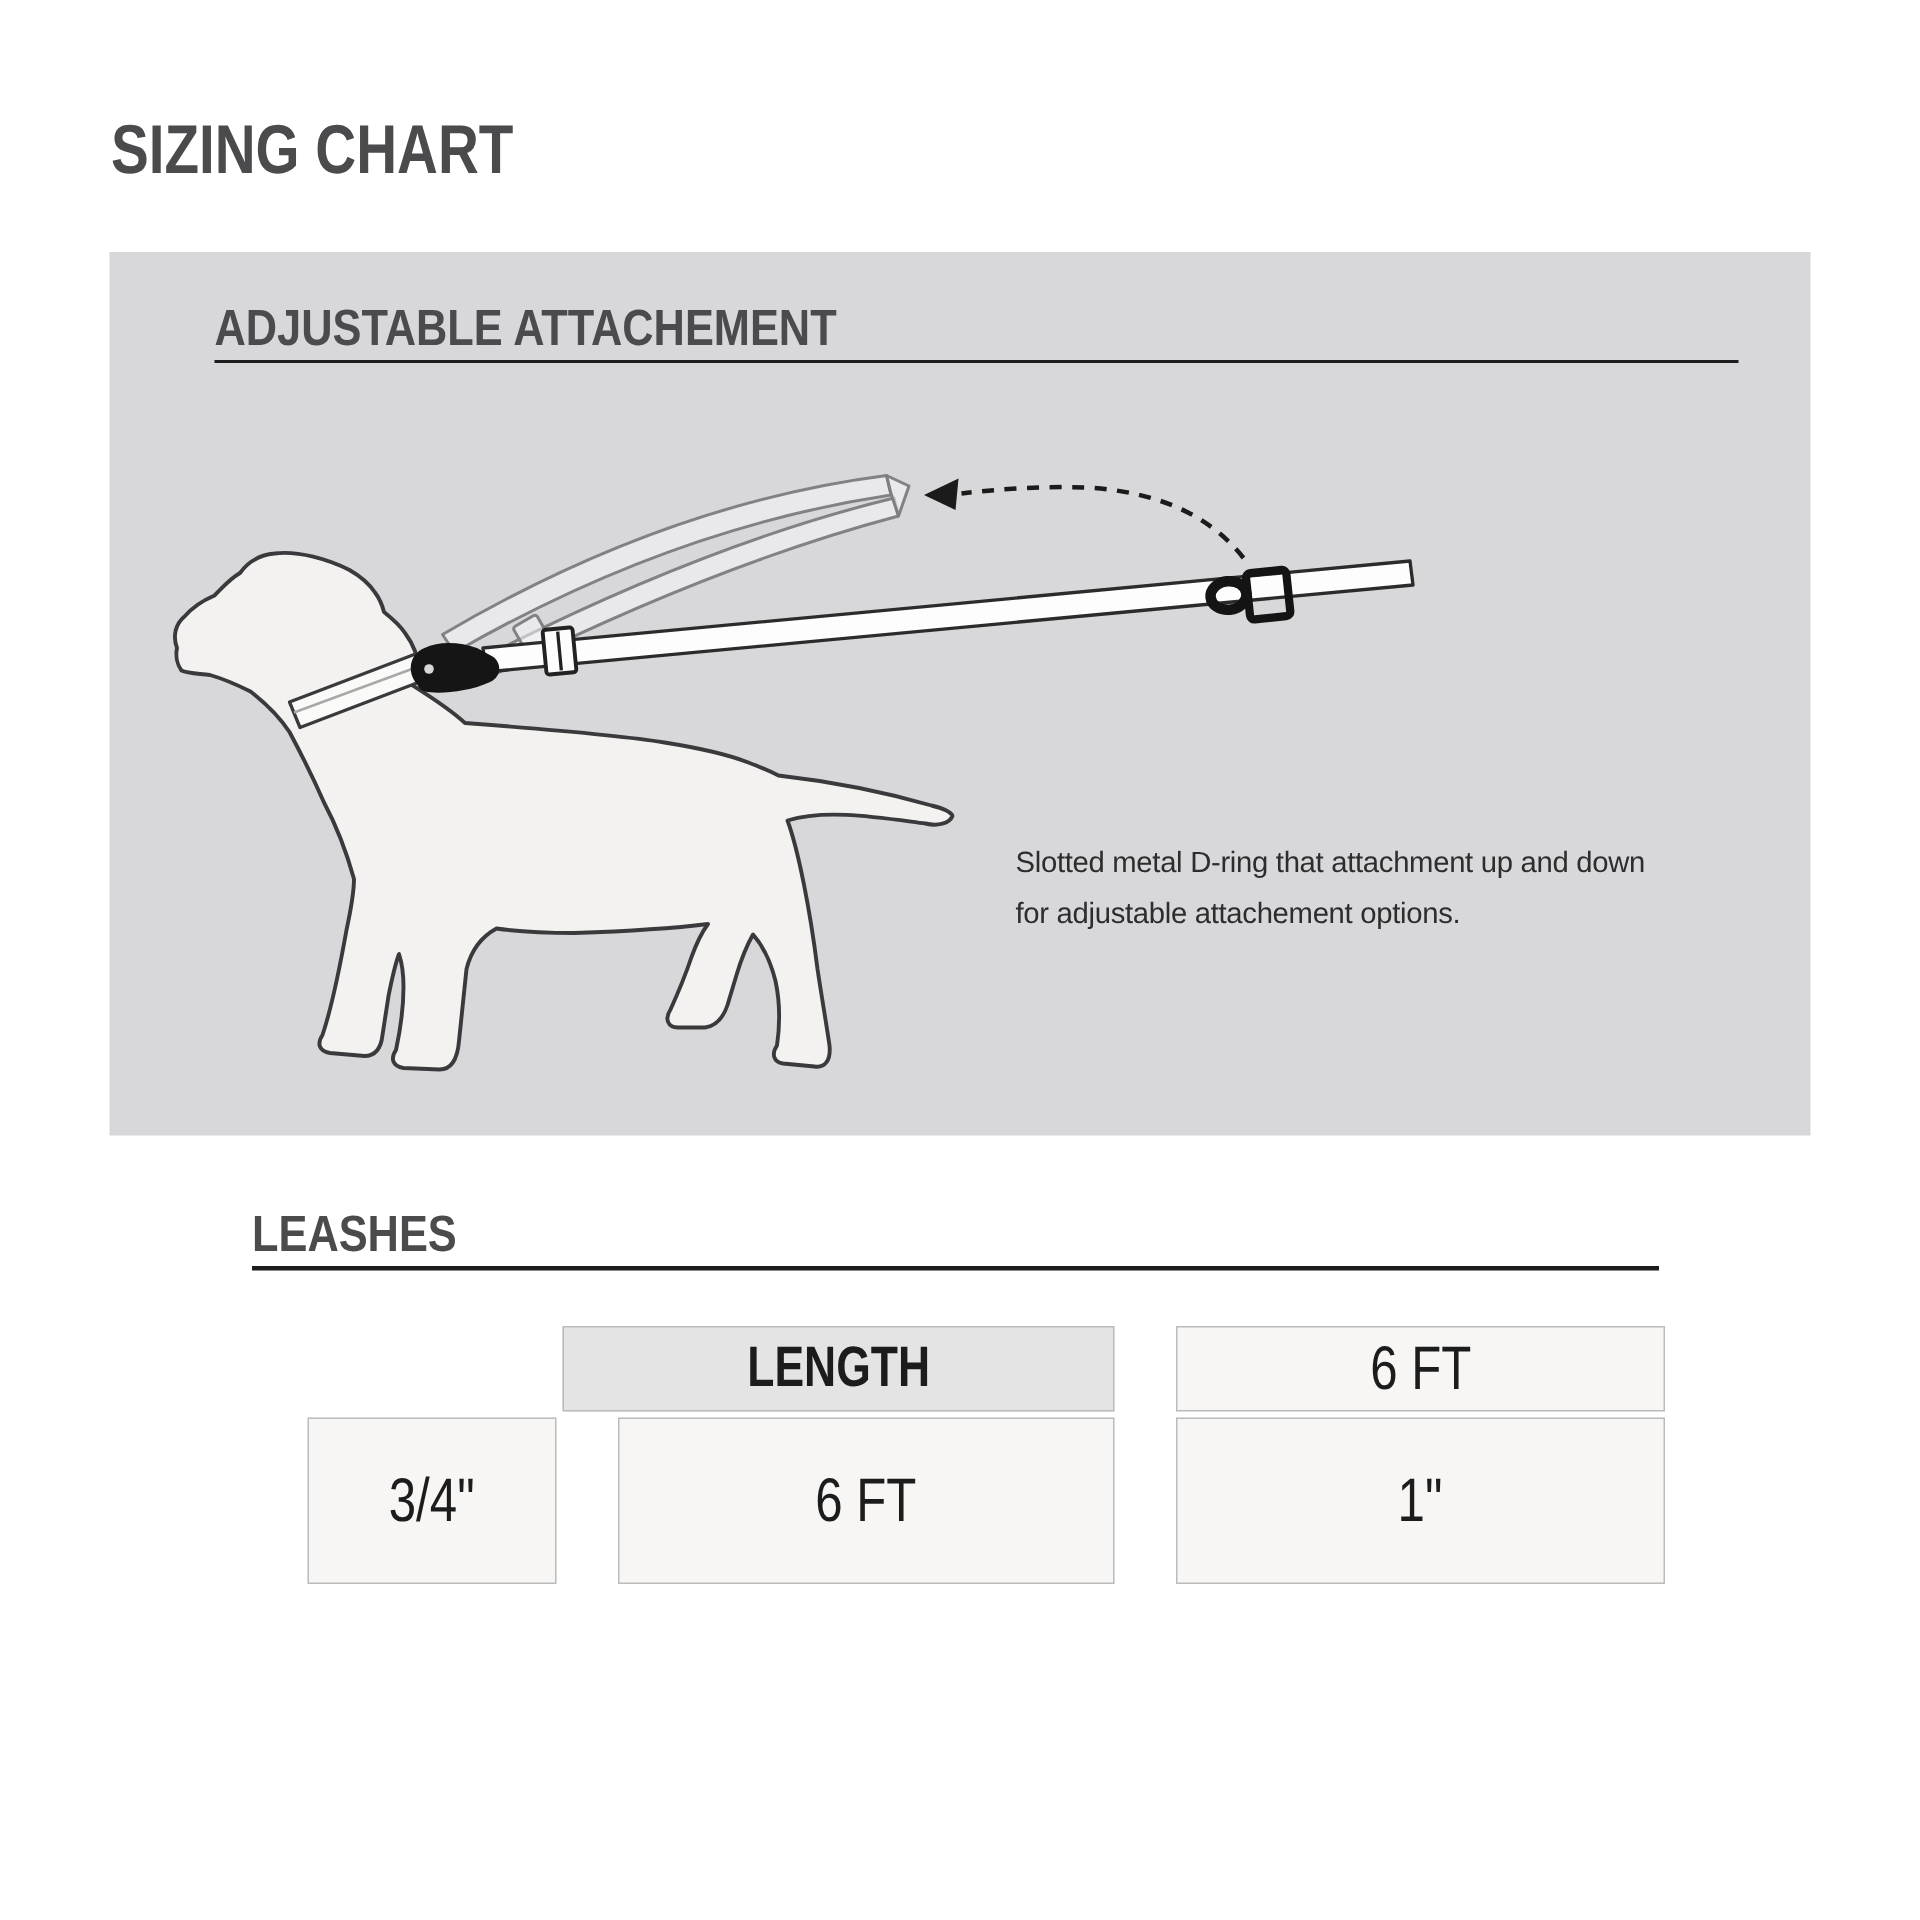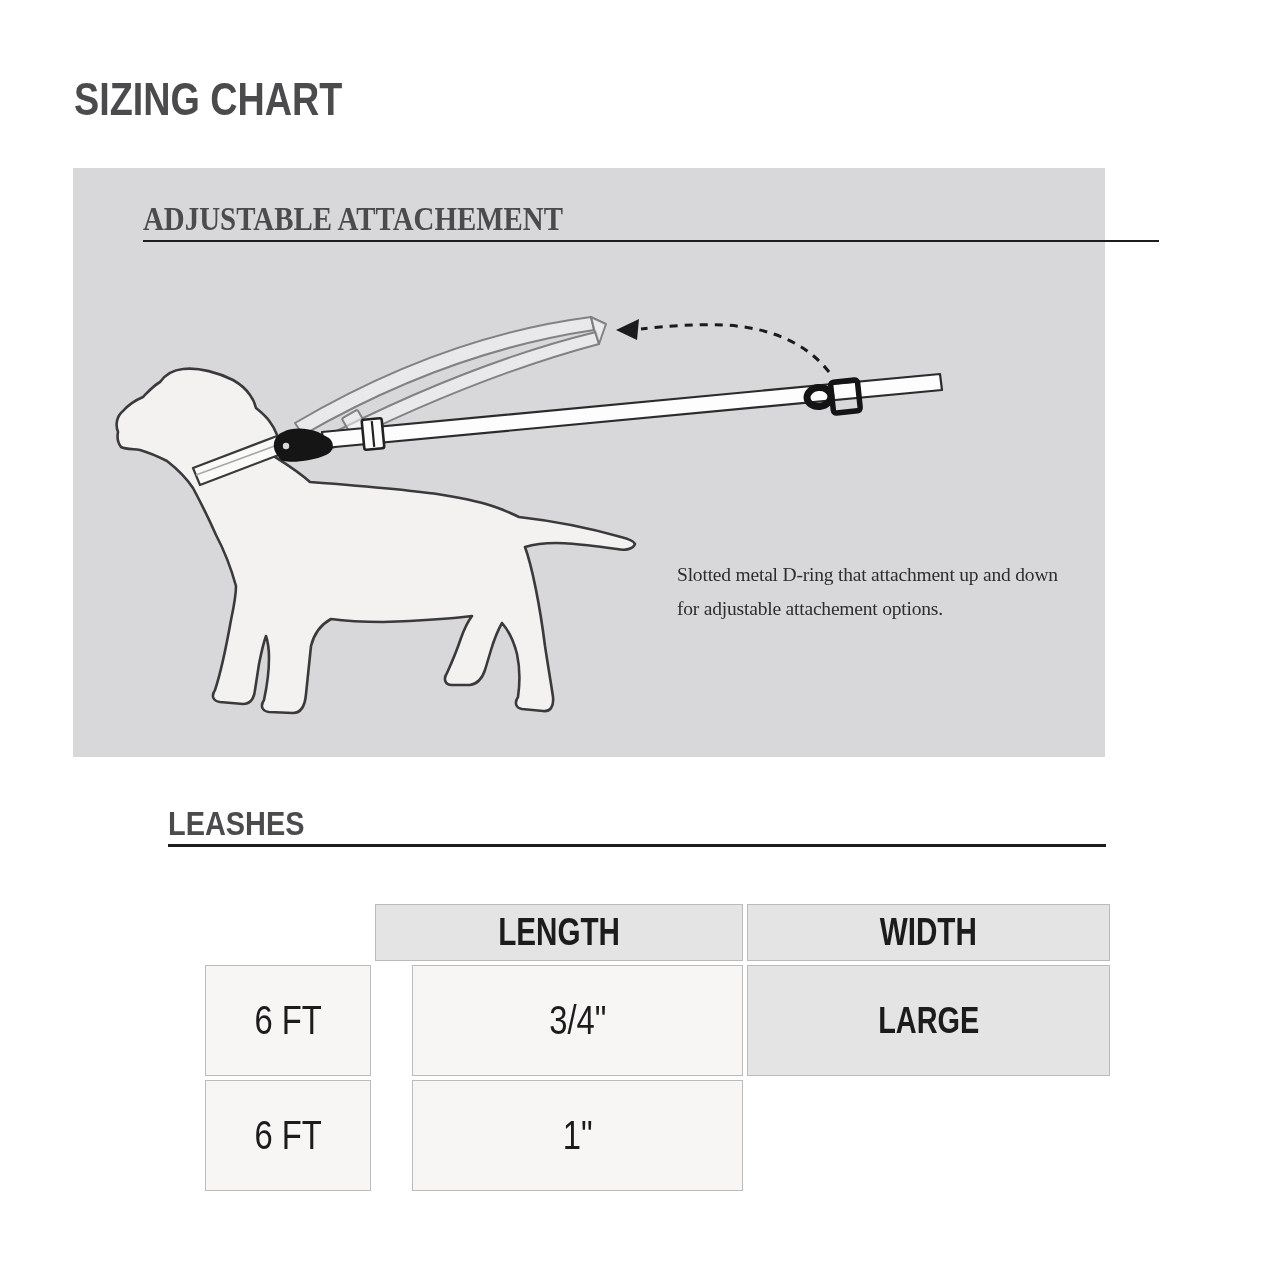--- a/index.html
+++ b/index.html
@@ -9,35 +9,35 @@
     --dog-outline:#3a3a3c; --page-bg:#ffffff;
   }
   *{margin:0;padding:0;box-sizing:border-box}
   body{background:#fff;font-family:"Liberation Sans",sans-serif;}
   .canvas{position:relative;width:1280px;height:1280px;background:var(--page-bg);overflow:hidden;}
   .h1{
     position:absolute;left:74px;top:72px;font-size:46px;font-weight:700;
     color:var(--heading-text);letter-spacing:0px;transform:scaleX(.82);
     transform-origin:left center;white-space:nowrap;
   }
-  .panel{position:absolute;left:73px;top:168px;width:1032px;height:589px;background:var(--panel-bg);font-family:Liberation Serif, serif;}
+  .panel{position:absolute;left:73px;top:168px;width:1134px;height:589px;background:var(--panel-bg);}
   .h2{
     font-size:34px;font-weight:700;color:var(--heading-text);
     transform:scaleX(.85);transform-origin:left center;white-space:nowrap;
   }
   .panel .h2{position:absolute;left:70px;top:32px;}
   .panel-rule{position:absolute;left:70px;top:72px;width:1016px;height:2px;background:var(--rule-dark);}
   .diagram-svg{position:absolute;left:0;top:0;width:1134px;height:589px;}
   .desc{position:absolute;left:604px;top:390px;font-size:19.5px;line-height:34px;
     color:var(--body-text);letter-spacing:-.2px;}
   .desc span{display:block;white-space:nowrap;}
   .leashes-h2{position:absolute;left:168px;top:804px;}
   .leashes-rule{position:absolute;left:168px;top:844px;width:938px;height:3px;background:var(--rule-dark);}
   .size-table{
-    position:absolute;left:168px;top:904px;display:grid;
+    position:absolute;left:168px;top:884px;display:grid;
     grid-template-columns:203px 368px 363px;grid-template-rows:57px 111px 111px;gap:4px;
   }
   .cell{display:flex;align-items:center;justify-content:center;border:1px solid var(--table-border);}
   .cell.empty{border:none;background:transparent;}
   .cell.th,.cell.rh{background:var(--table-header-bg);}
   .cell.td{background:var(--table-cell-bg);margin-left:37px;}
   .cell .t{display:inline-block;transform:scaleX(.78);white-space:nowrap;color:var(--table-text);}
   .cell.th .t{font-size:38px;font-weight:700;}
   .cell.rh .t{font-size:37px;font-weight:700;}
   .cell.td .t{font-size:41px;font-weight:400;transform:scaleX(.8);}
@@ -129,34 +129,28 @@
   </section>
 
   <div class="h2 leashes-h2">LEASHES</div>
   <div class="leashes-rule"></div>
 
   <div class="size-table">
     <div class="cell empty"></div>
     <div class="cell th">
       <span class="t">LENGTH</span>
     </div>
-    <div class="cell th">
-      <span class="t">WIDTH</span>
-    </div>
 
     <div class="cell td">
       <span class="t">6 FT</span>
     </div>
     <div class="cell td">
       <span class="t">3/4"</span>
     </div>
 
-    <div class="cell rh">
-      <span class="t">LARGE</span>
-    </div>
     <div class="cell td">
       <span class="t">6 FT</span>
     </div>
     <div class="cell td">
       <span class="t">1"</span>
     </div>
   </div>
 
 </div>
 

